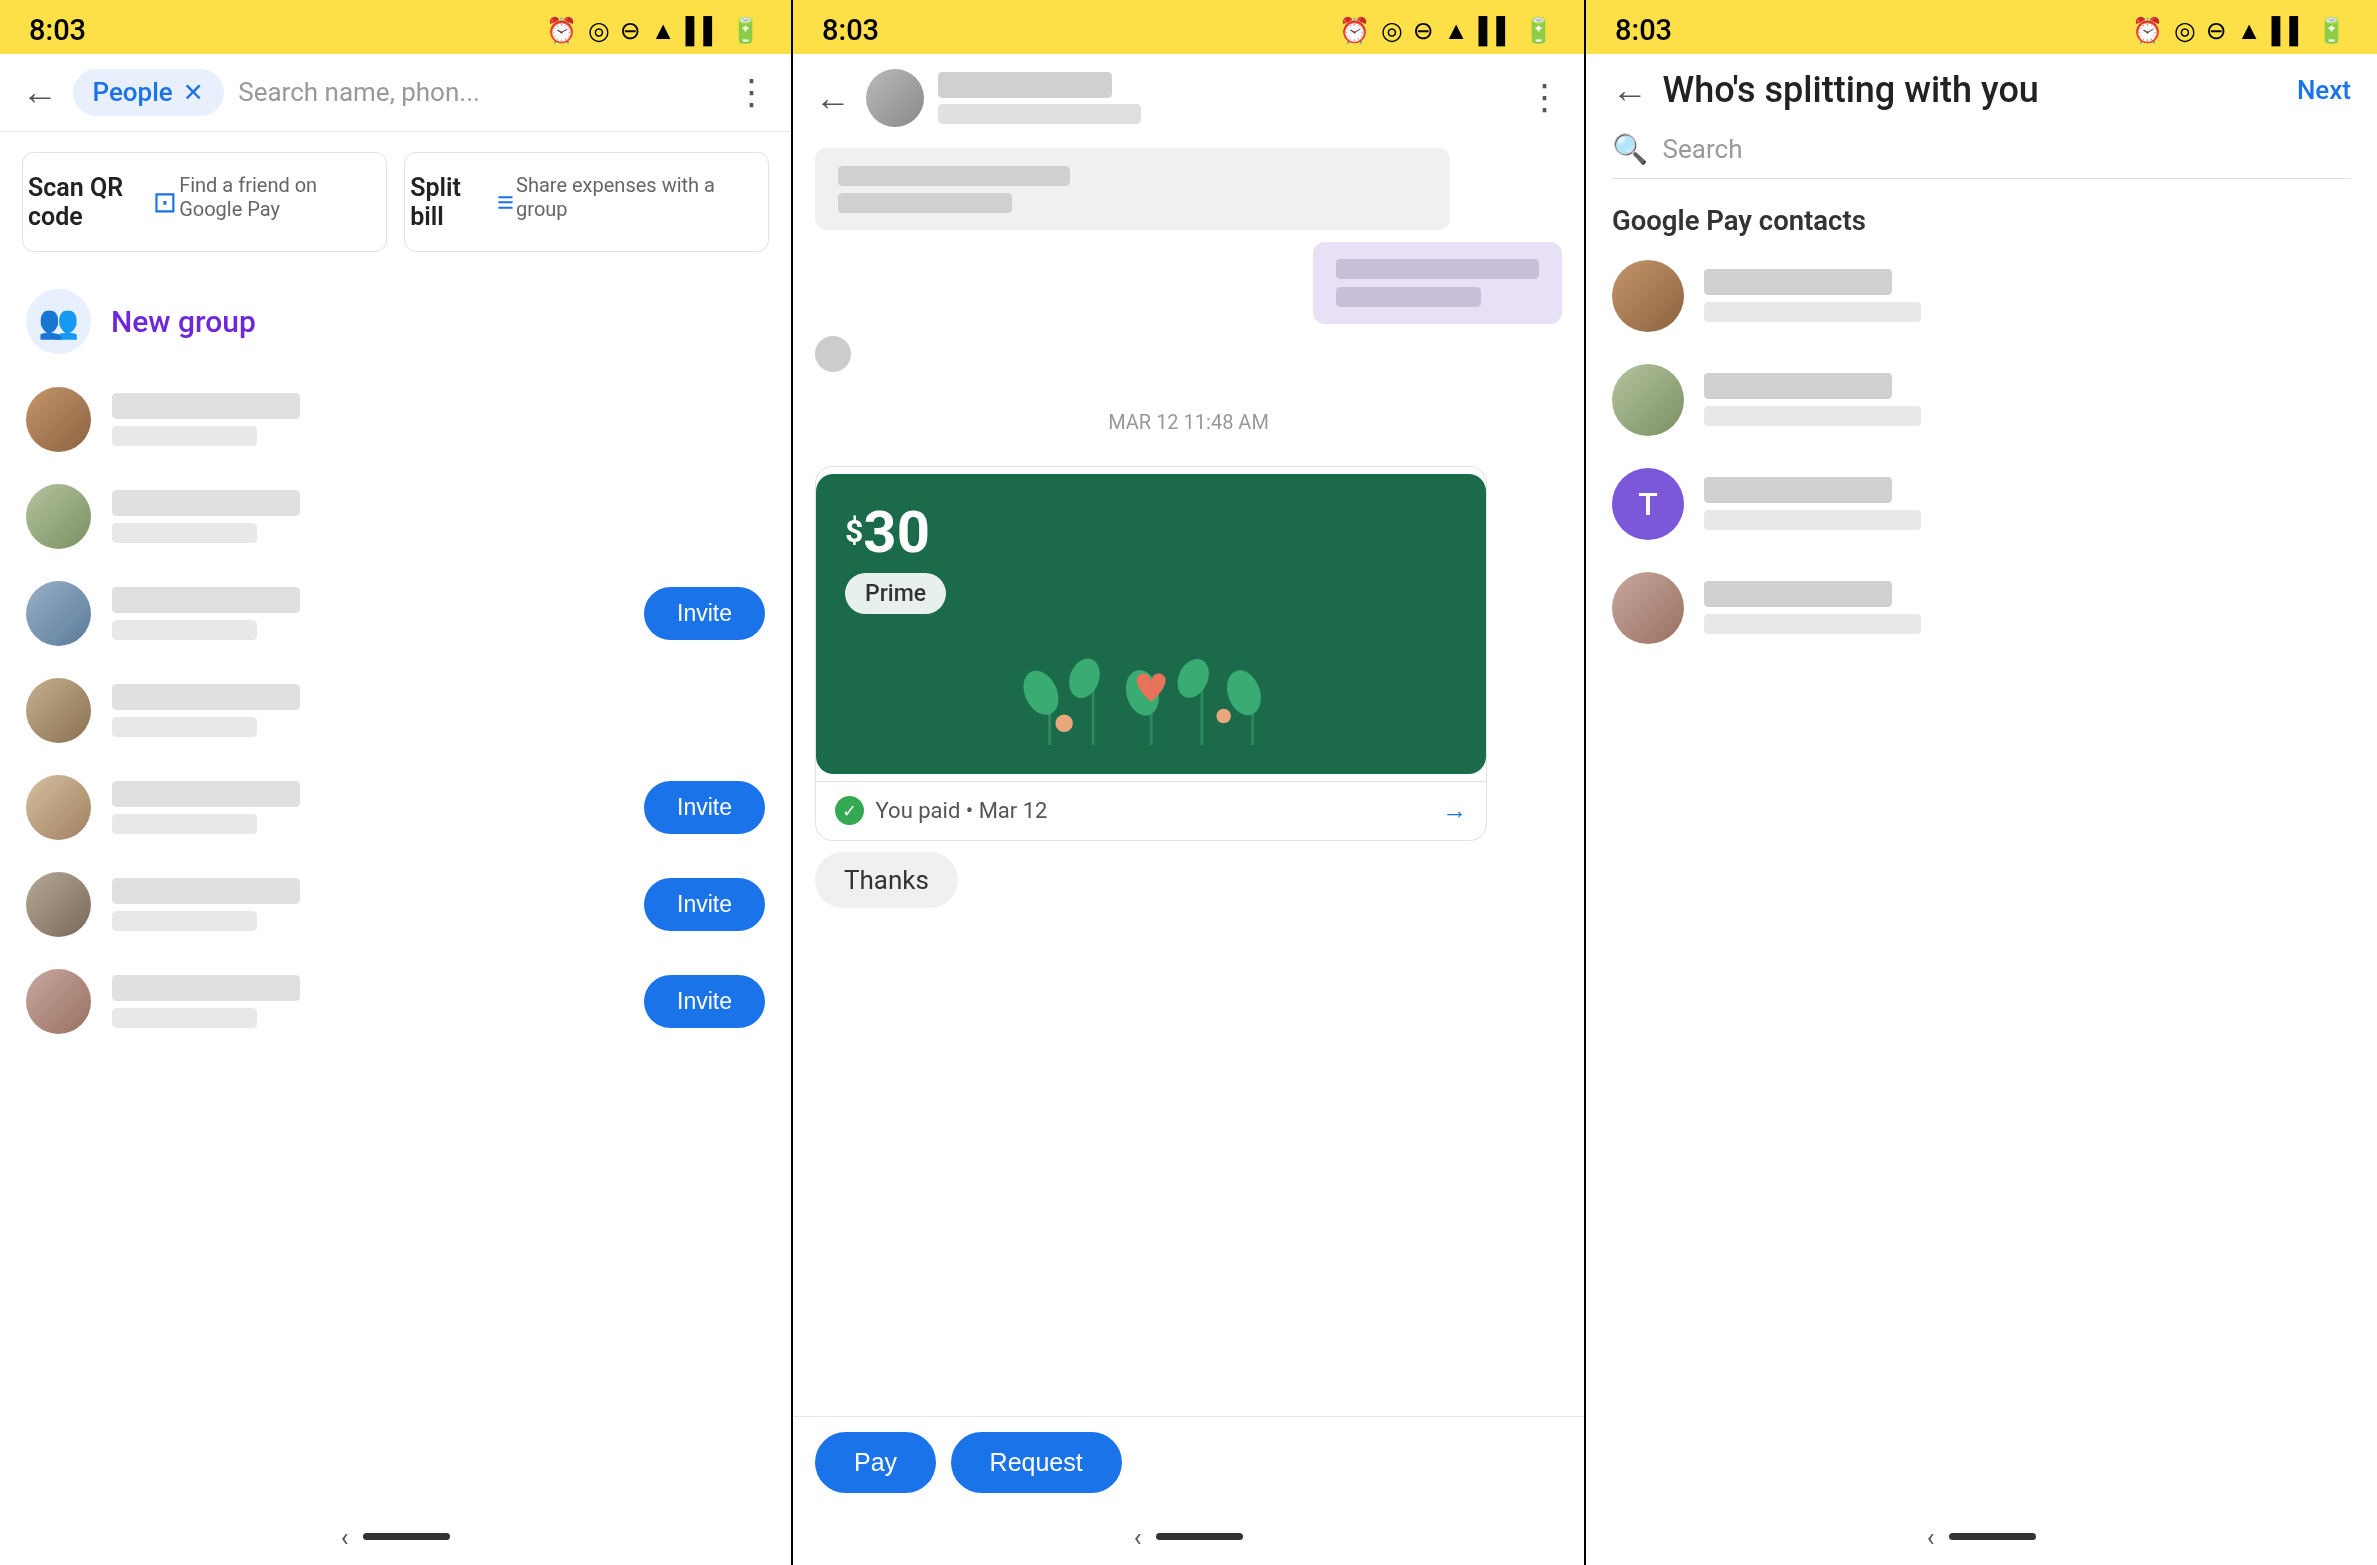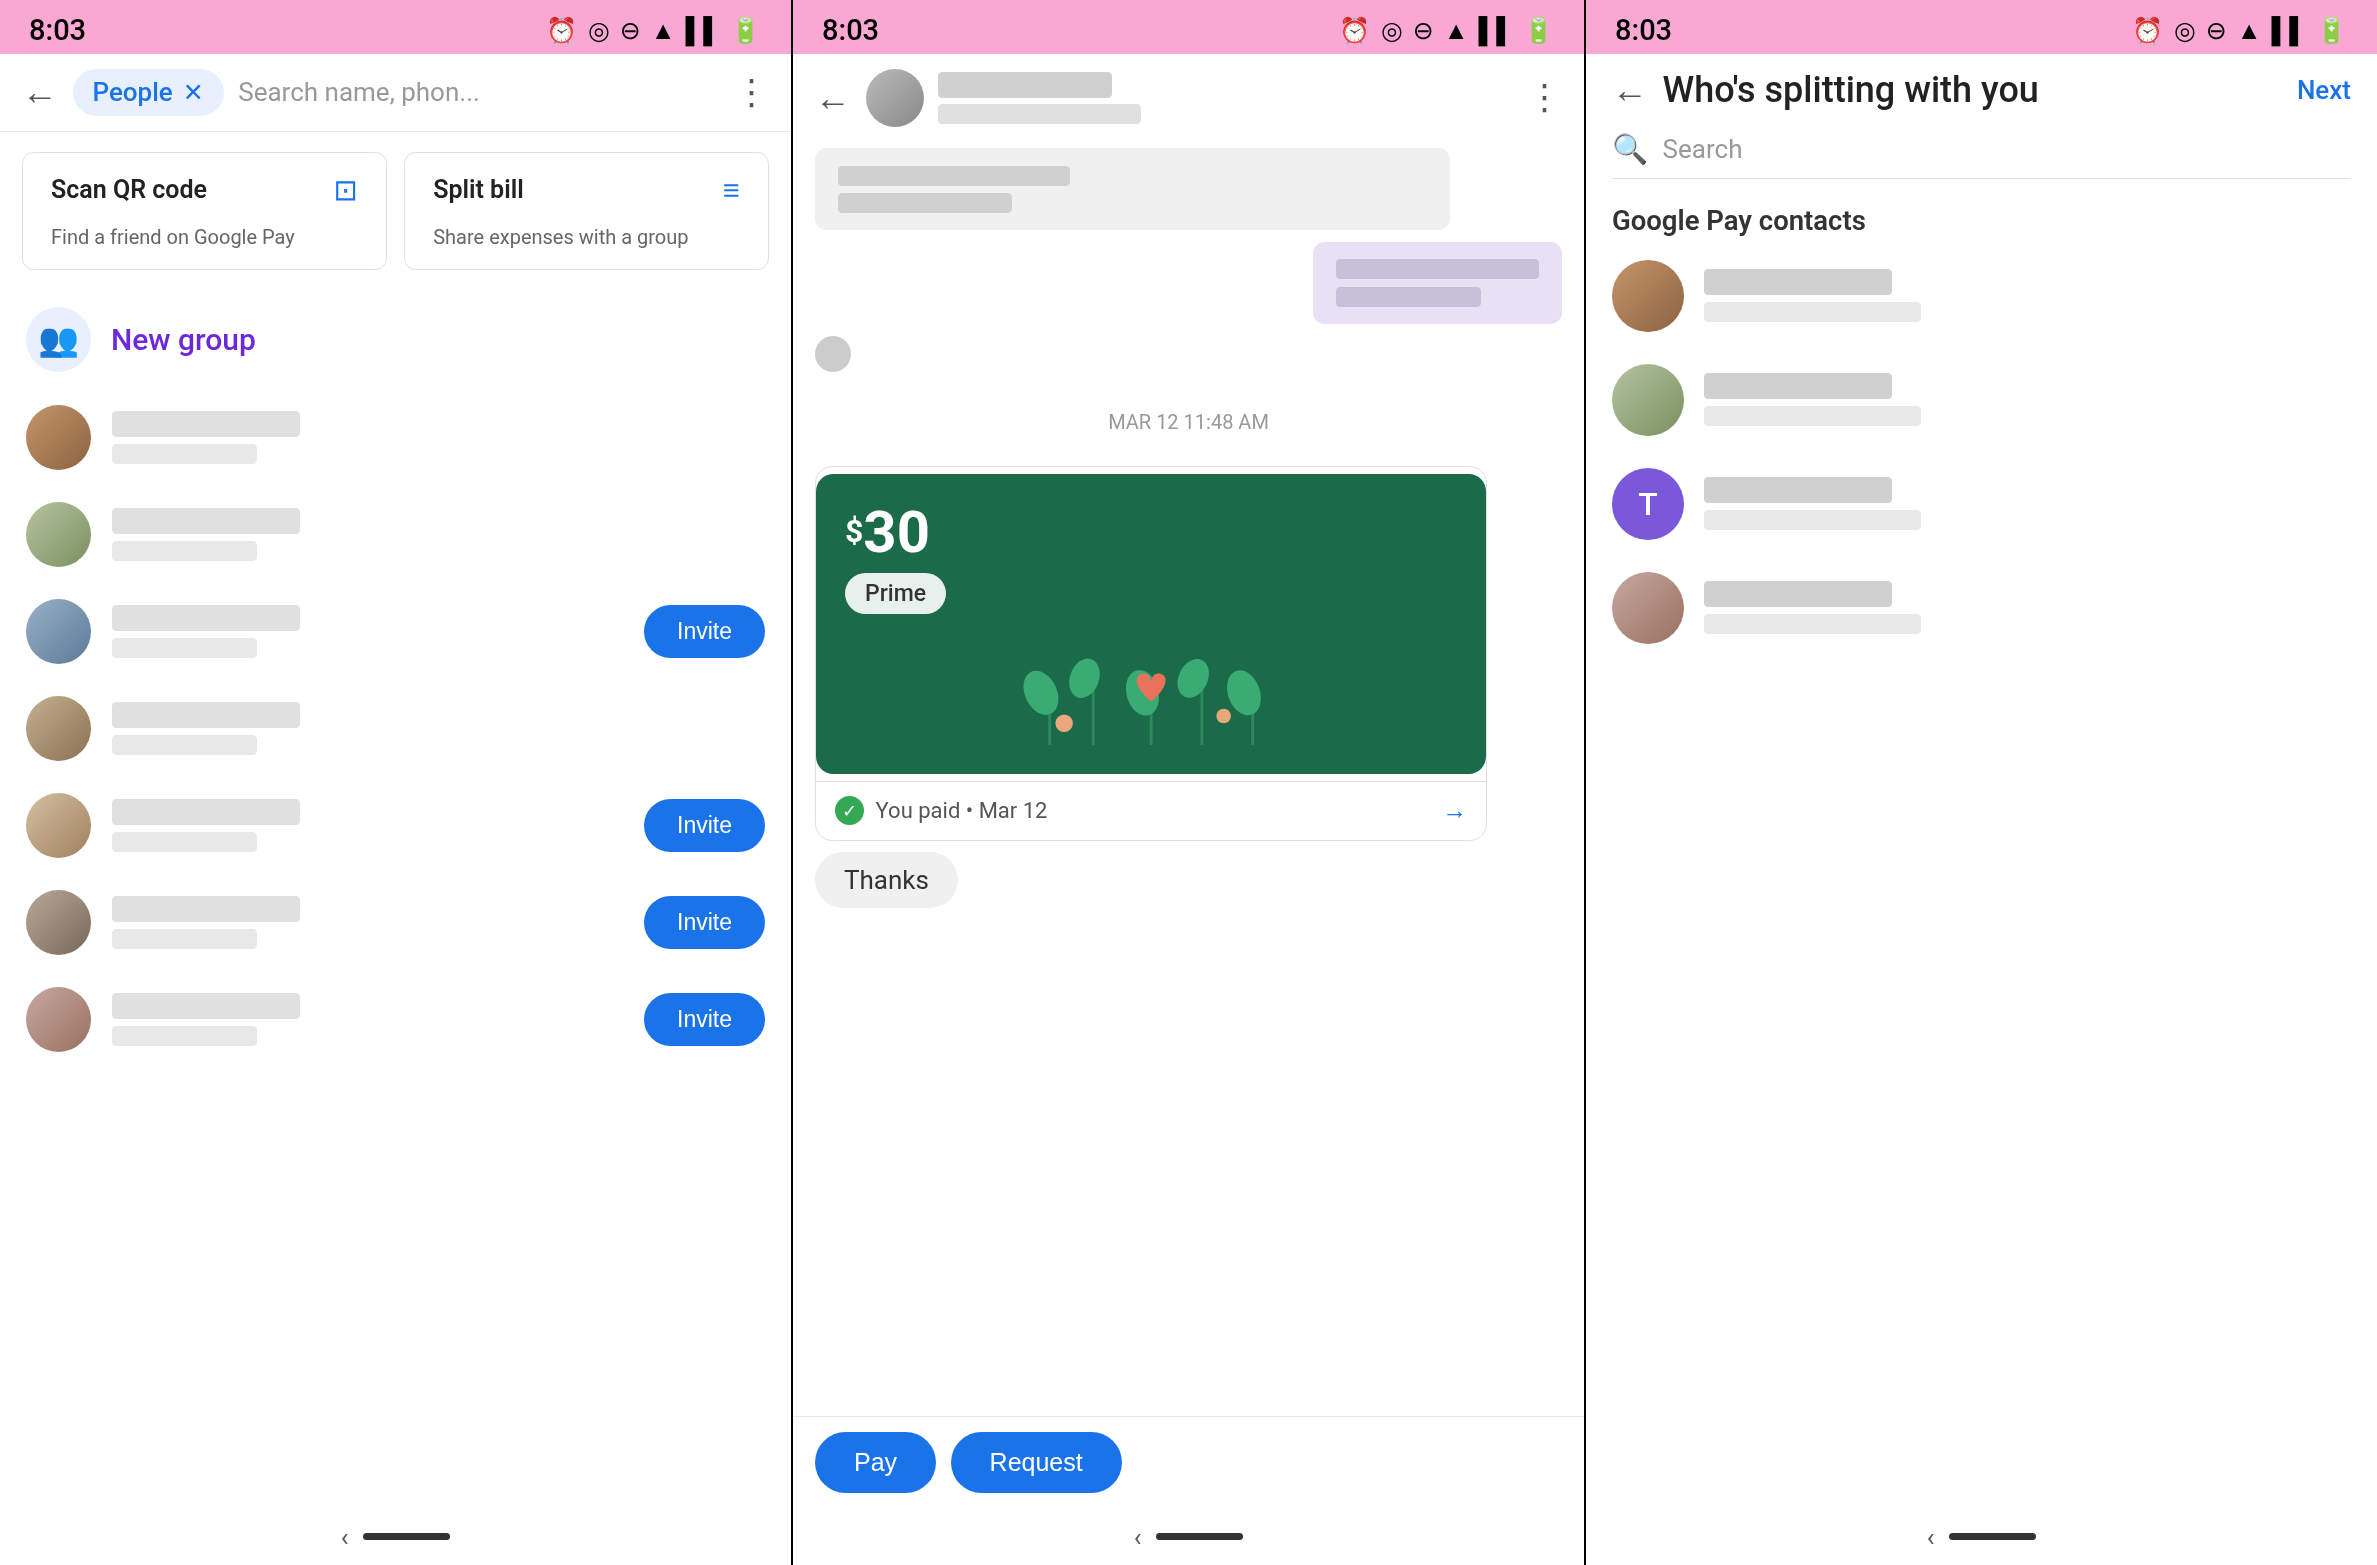--- a/index.html
+++ b/index.html
@@ -20,21 +20,21 @@
       position: relative;
       border-right: 2.9px solid #000;
     }
 
     
     .status-bar {
       display: flex;
       justify-content: space-between;
       align-items: center;
       padding: 13px 29px 7.2px;
-      background: #f9a8d4;
+      background: #fde047;
     }
     .status-time {
       font-size: 29px;
       font-weight: 500;
       color: #000;
     }
     .status-icons {
       display: flex;
       align-items: center;
       gap: 10px;
@@ -86,24 +86,23 @@
 
     .panel1-actions {
       display: flex;
       gap: 17.4px;
       padding: 20px 22px;
     }
     .action-card {
       flex: 1;
       border: 1.1px solid #e0e0e0;
       border-radius: 11.6px;
-      padding: 20px 28px;
-      display: flex;
-      flex-direction: column;
-      gap: 18px;
+      padding: 20px 5px;
+      display: flex;
+      gap: 2px;
     }
     .action-card-header {
       display: flex;
       align-items: center;
       justify-content: space-between;
     }
     .action-title {
       font-size: 25px;
       font-weight: 600;
       color: #222;

